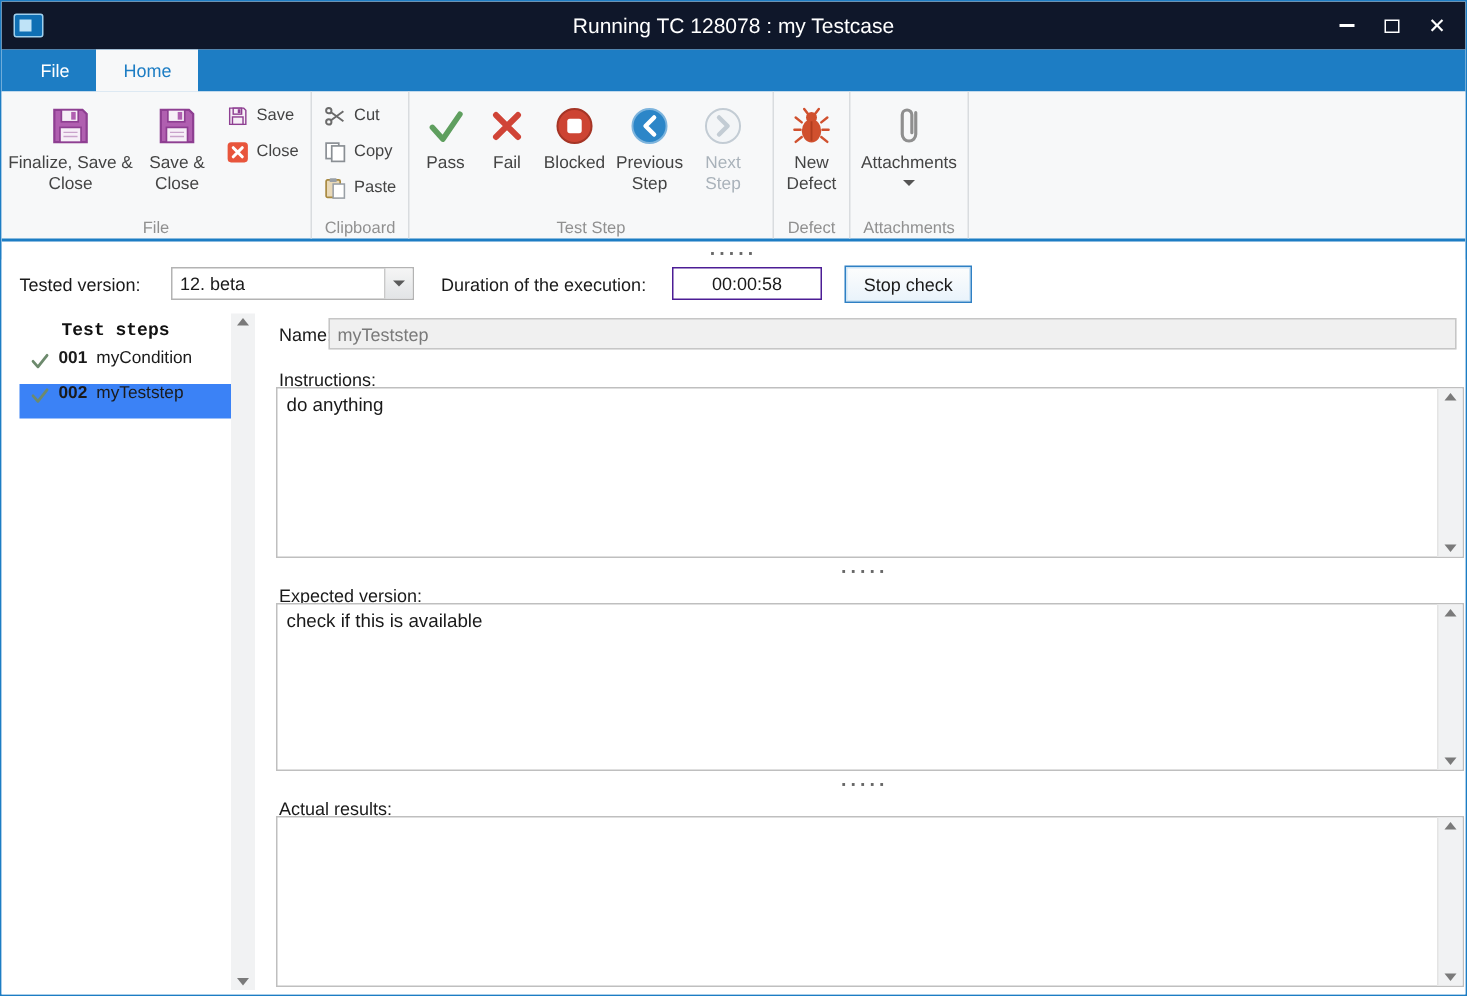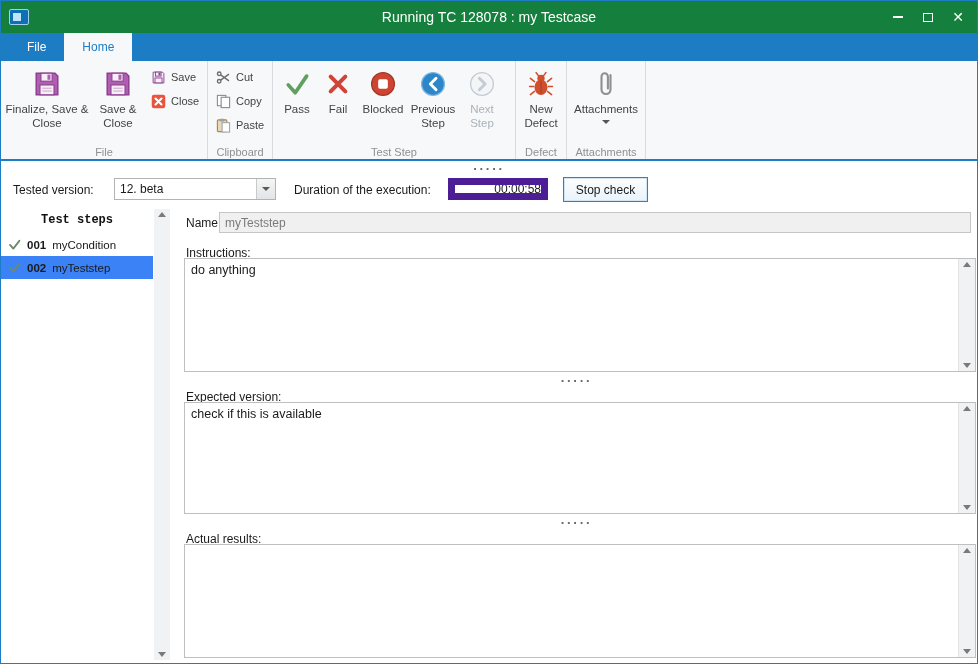--- a/index.html
+++ b/index.html
@@ -2,21 +2,21 @@
 <html><head>
 <meta charset="utf-8">
 <style>
   * { margin:0; padding:0; box-sizing:border-box; }
   html,body { width:978px; height:664px; }
   body { font-family:"Liberation Sans", sans-serif; font-size:12px; color:#333; background:#fff; }
 
   .window { position:relative; width:978px; height:664px; border:1px solid #1d7dc4; background:#fff; overflow:hidden; }
 
   
-  .titlebar { position:absolute; top:0; left:0; right:0; height:32px; background:#15803d; }
+  .titlebar { position:absolute; top:0; left:0; right:0; height:32px; background:#0f172a; }
   .app-icon { position:absolute; left:8px; top:8px; width:20px; height:16px; border:1px solid #9fd0ee; background:#0f6fb4; border-radius:2px; }
   .app-icon::after { content:""; position:absolute; left:3px; top:3px; width:8px; height:8px; background:#bfe3f7; }
   .title { position:absolute; left:0; right:0; top:0; height:32px; line-height:32px; text-align:center; color:#fff; font-size:14px; }
   .win-controls { position:absolute; right:4px; top:0; height:32px; display:flex; z-index:2; }
   .win-btn { width:30px; height:32px; display:flex; align-items:center; justify-content:center; color:#fff; }
   .glyph-min { width:10px; height:2px; background:#fff; display:block; }
   .glyph-max { width:10px; height:9px; border:1px solid #fff; display:block; }
   .glyph-close { font-size:14px; color:#fff; line-height:1; }
 
   
@@ -41,30 +41,30 @@
   .grip { text-align:center; color:#666; font-size:13px; font-weight:bold; letter-spacing:2px; line-height:9px; }
   .ribbon-grip { position:absolute; top:163px; left:0; right:0; }
 
   
   .execbar { position:absolute; top:172px; left:0; right:0; height:33px; background:#fff; }
   .execbar .lbl { position:absolute; top:10px; color:#1a1a1a; font-size:12px; }
   .combo { position:absolute; left:113px; top:5px; width:162px; height:22px; border:1px solid #b3b3b3; background:#fff; }
   .combo-text { position:absolute; left:5px; top:0; line-height:20px; font-size:12px; color:#1a1a1a; }
   .combo-btn { position:absolute; right:0; top:0; bottom:0; width:19px; background:linear-gradient(#f5f5f5,#e2e4e6); border-left:1px solid #c9c9c9; display:flex; align-items:center; justify-content:center; }
   .tri-down-s { width:0; height:0; border-left:4px solid transparent; border-right:4px solid transparent; border-top:4px solid #5a5a5a; }
-  .duration-input { position:absolute; left:447px; top:5px; width:100px; height:22px; border:7px solid #4c1d95; text-align:right; font-size:12px; font-family:"Liberation Sans",sans-serif; color:#1a1a1a; background:#fff; }
+  .duration-input { position:absolute; left:447px; top:5px; width:100px; height:22px; border:1px solid #4c1d95; text-align:center; font-size:12px; font-family:"Liberation Sans",sans-serif; color:#1a1a1a; background:#fff; }
   .stop-btn { position:absolute; left:562px; top:4px; width:85px; height:25px; border:1px solid #2f80c4; background:linear-gradient(#fdfdfd,#e9f3fb); font-size:12px; color:#1a1a1a; display:flex; align-items:center; justify-content:center; box-shadow:0 0 0 1px #cfe5f5 inset; }
 
   
   .content { position:absolute; top:205px; left:0; right:0; bottom:0; background:#fff; }
 
   
   .steps { position:absolute; left:0; top:0; width:171px; height:100%; }
   .steps-header { position:absolute; top:3px; left:0; width:152px; height:22px; line-height:22px; text-align:center; font-weight:bold; font-size:12px; color:#111;font-family:Liberation Mono, monospace; }
-  .step-item { position:absolute; left:0; width:152px; height:23px; display:flex; align-items:center; padding-left:6px; gap:6px; font-size:11.5px; color:#1a1a1a; }
+  .step-item { position:absolute; left:12px; width:152px; height:23px; display:flex; padding-left:6px; gap:6px; font-size:11.5px; color:#1a1a1a; }
   .step-item.selected { background:#3b82f6; }
   .step-num { font-weight:bold; }
   .icon13 { width:14px; height:14px; display:flex; align-items:center; justify-content:center; }
 
   
   .vscroll { position:absolute; background:#f1f2f3; display:flex; flex-direction:column; justify-content:space-between; align-items:center; padding:3px 0; }
   .steps .vscroll { left:153px; width:16px; top:3px; bottom:3px; }
   .tri-up { width:0; height:0; border-left:4px solid transparent; border-right:4px solid transparent; border-bottom:5px solid #7a7a7a; }
   .tri-down { width:0; height:0; border-left:4px solid transparent; border-right:4px solid transparent; border-top:5px solid #7a7a7a; }
 

